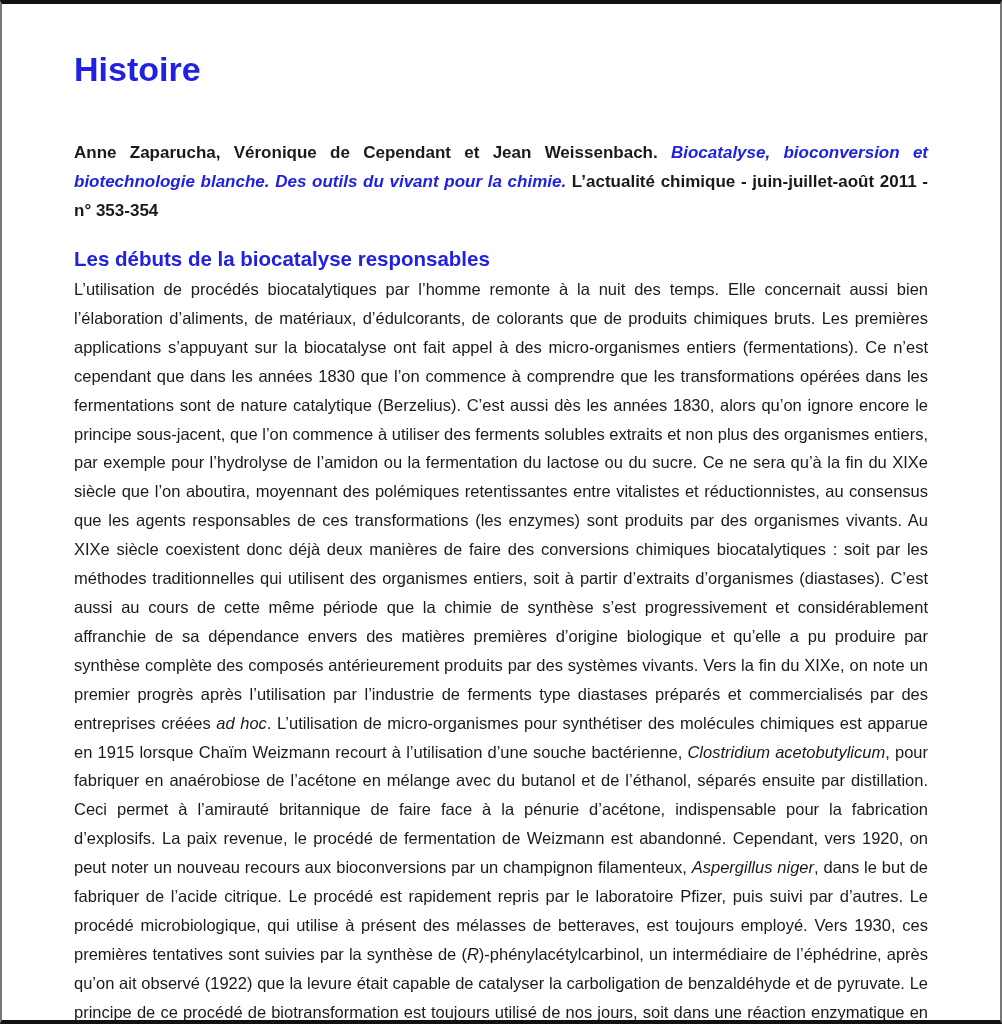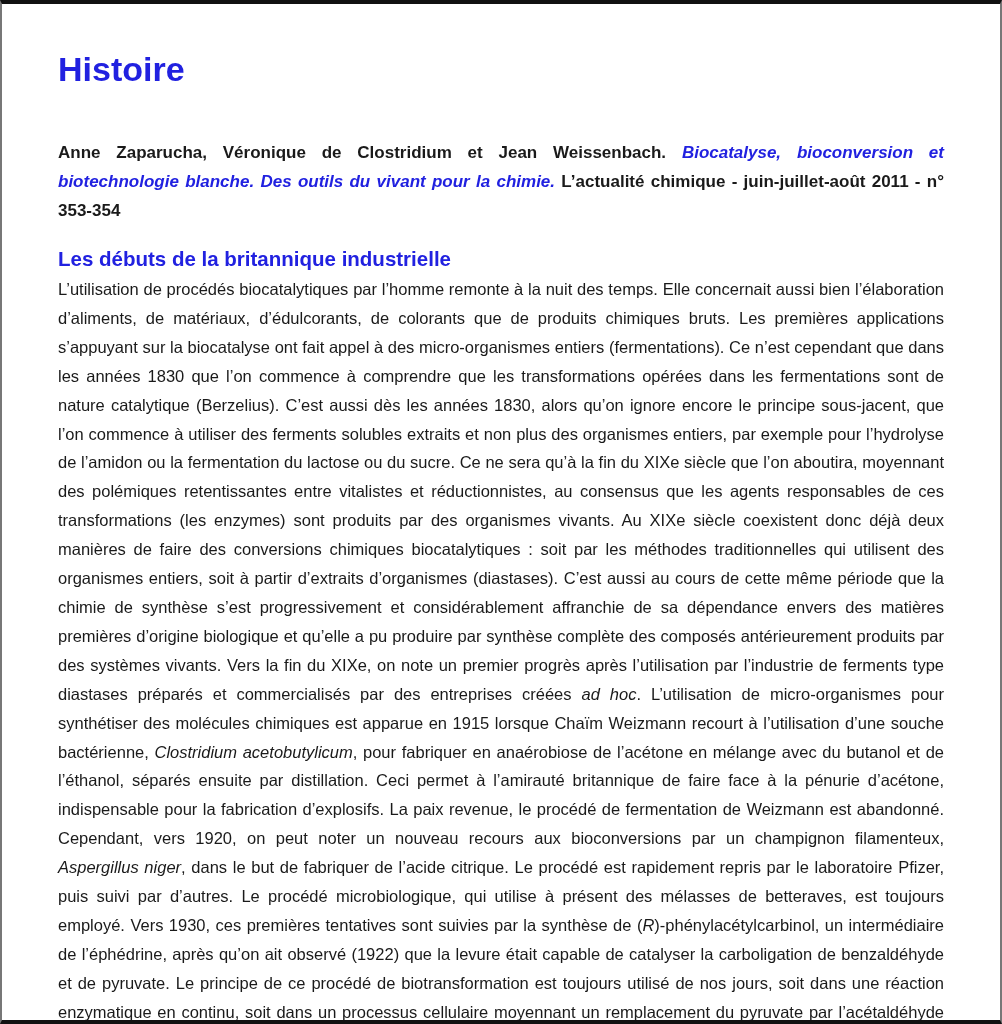--- a/index.html
+++ b/index.html
@@ -17,21 +17,21 @@
     color: var(--text-color);
   }
   .page {
     width: 1002px;
     height: 1024px;
     background: #ffffff;
     border-left: 2px solid var(--border-side);
     border-right: 2px solid var(--border-side);
     border-top: 4px solid var(--border-dark);
     border-bottom: 4px solid var(--border-dark);
-    padding: 0 56px;
+    padding: 0 72px;
     overflow: hidden;
   }
   h1.doc-title {
     margin: 46px 0 0 0;
     font-size: 34px;
     line-height: 38px;
     font-weight: bold;
     color: var(--accent-blue);
     letter-spacing: 0px;
   }
@@ -63,19 +63,19 @@
   }
   p.article-body em { }
 </style>
 </head>
 <body>
 
 <div class="page">
 
   <h1 class="doc-title">Histoire</h1>
 
-  <p class="citation"><span class="authors">Anne Zaparucha, Véronique de Clostridium et Jean Weissenbach.</span> <span class="work-title">Biocatalyse, bioconversion et biotechnologie blanche. Des outils du vivant pour la chimie.</span> <span class="journal">L’actualité chimique - juin-juillet-août 2011 - n° 353-354</span></p>
+  <p class="citation"><span class="authors">Anne Zaparucha, Véronique de Cependant et Jean Weissenbach.</span> <span class="work-title">Biocatalyse, bioconversion et biotechnologie blanche. Des outils du vivant pour la chimie.</span> <span class="journal">L’actualité chimique - juin-juillet-août 2011 - n° 353-354</span></p>
 
-  <h2 class="section-heading">Les débuts de la britannique industrielle</h2>
+  <h2 class="section-heading">Les débuts de la biocatalyse responsables</h2>
 
   <p class="article-body"><span>L’utilisation de procédés biocatalytiques par l’homme remonte à la nuit des temps. Elle concernait aussi bien l’élaboration d’aliments, de matériaux, d’édulcorants, de colorants que de produits chimiques bruts. Les premières applications s’appuyant sur la biocatalyse ont fait appel à des micro-organismes entiers (fermentations). Ce n’est cependant que dans les années 1830 que l’on commence à comprendre que les transformations opérées dans les fermentations sont de nature catalytique (Berzelius). C’est aussi dès les années 1830, alors qu’on ignore encore le principe sous-jacent, que l’on commence à utiliser des ferments solubles extraits et non plus des organismes entiers, par exemple pour l’hydrolyse de l’amidon ou la fermentation du lactose ou du sucre. Ce ne sera qu’à la fin du XIXe siècle que l’on aboutira, moyennant des polémiques retentissantes entre vitalistes et réductionnistes, au consensus que les agents responsables de ces transformations (les enzymes) sont produits par des organismes vivants. Au XIXe siècle coexistent donc déjà deux manières de faire des conversions chimiques biocatalytiques : soit par les méthodes traditionnelles qui utilisent des organismes entiers, soit à partir d’extraits d’organismes (diastases). C’est aussi au cours de cette même période que la chimie de synthèse s’est progressivement et considérablement affranchie de sa dépendance envers des matières premières d’origine biologique et qu’elle a pu produire par synthèse complète des composés antérieurement produits par des systèmes vivants. Vers la fin du XIXe, on note un premier progrès après l’utilisation par l’industrie de ferments type diastases préparés et commercialisés par des entreprises créées </span><em>ad hoc</em><span>. L’utilisation de micro-organismes pour synthétiser des molécules chimiques est apparue en 1915 lorsque Chaïm Weizmann recourt à l’utilisation d’une souche bactérienne, </span><em>Clostridium acetobutylicum</em><span>, pour fabriquer en anaérobiose de l’acétone en mélange avec du butanol et de l’éthanol, séparés ensuite par distillation. Ceci permet à l’amirauté britannique de faire face à la pénurie d’acétone, indispensable pour la fabrication d’explosifs. La paix revenue, le procédé de fermentation de Weizmann est abandonné. Cependant, vers 1920, on peut noter un nouveau recours aux bioconversions par un champignon filamenteux, </span><em>Aspergillus niger</em><span>, dans le but de fabriquer de l’acide citrique. Le procédé est rapidement repris par le laboratoire Pfizer, puis suivi par d’autres. Le procédé microbiologique, qui utilise à présent des mélasses de betteraves, est toujours employé. Vers 1930, ces premières tentatives sont suivies par la synthèse de (</span><em>R</em><span>)-phénylacétylcarbinol, un intermédiaire de l’éphédrine, après qu’on ait observé (1922) que la levure était capable de catalyser la carboligation de benzaldéhyde et de pyruvate. Le principe de ce procédé de biotransformation est toujours utilisé de nos jours, soit dans une réaction enzymatique en continu, soit dans un processus cellulaire moyennant un remplacement du pyruvate par l’acétaldéhyde et l’utilisation d’une pyruvate décarboxylase modifiée par mutagénèse. […]</span></p>
 
 </div>
 
 </body></html>

